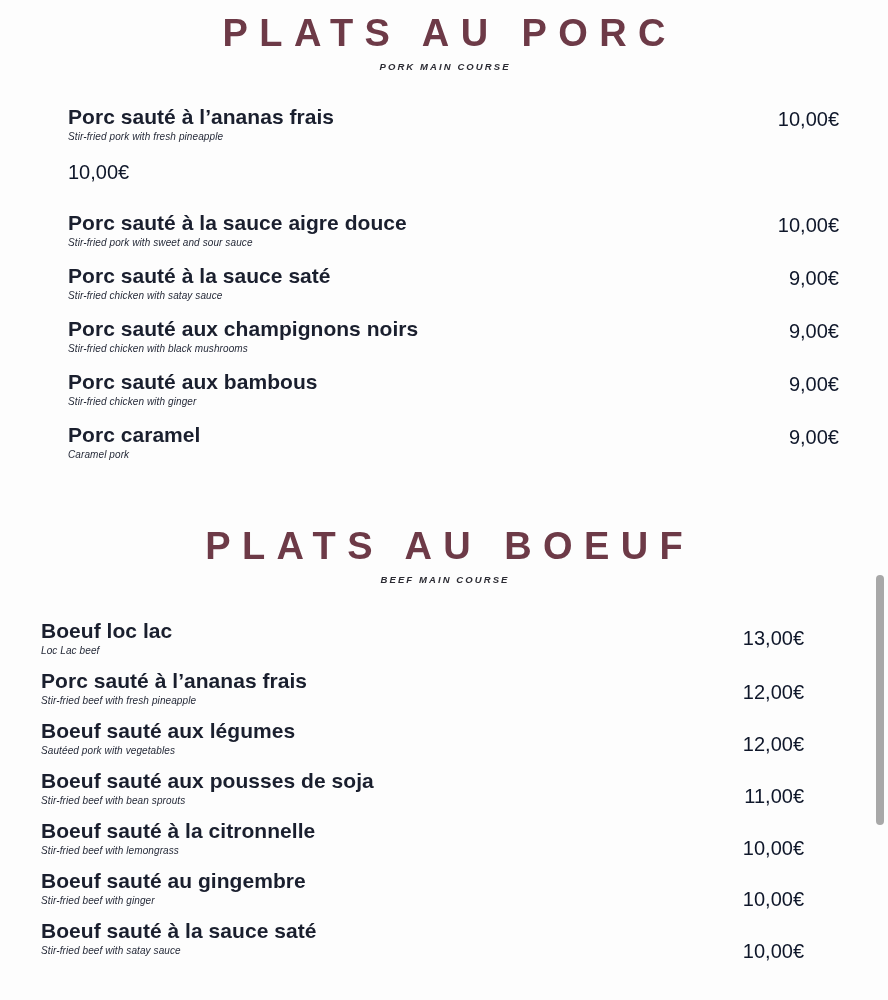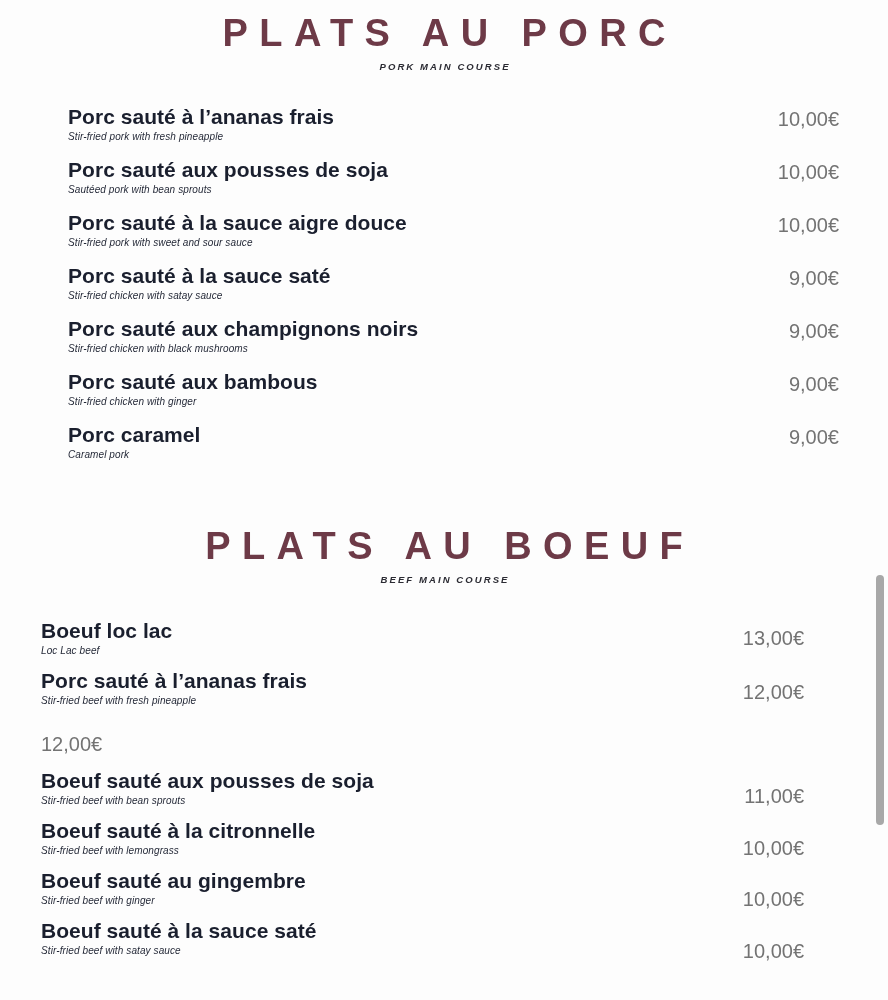--- a/index.html
+++ b/index.html
@@ -78,21 +78,21 @@
     color: #1f2433;
     font-family: "Liberation Sans", sans-serif;
     font-style: italic;
     font-size: 10px;
     line-height: 1.2;
     margin-top: 2px;
     letter-spacing: 0.01em;
     white-space: nowrap;
   }
   .item-price {
-    color: #737373;
+    color: #0f172a;
     font-family: "Liberation Sans", sans-serif;
     font-size: 20px;
     font-weight: normal;
     white-space: nowrap;
     text-align: right;
     flex: 0 0 auto;
   }
 
   
   .pork-section {
@@ -169,24 +169,20 @@
     </div>
     <ul class="menu-list">
       <li class="menu-item">
         <div class="item-text">
           <div class="item-name">Porc sauté à l’ananas frais</div>
           <div class="item-desc">Stir-fried pork with fresh pineapple</div>
         </div>
         <div class="item-price">10,00€</div>
       </li>
       <li class="menu-item">
-        <div class="item-text">
-          <div class="item-name">Porc sauté aux pousses de soja</div>
-          <div class="item-desc">Sautéed pork with bean sprouts</div>
-        </div>
         <div class="item-price">10,00€</div>
       </li>
       <li class="menu-item">
         <div class="item-text">
           <div class="item-name">Porc sauté à la sauce aigre douce</div>
           <div class="item-desc">Stir-fried pork with sweet and sour sauce</div>
         </div>
         <div class="item-price">10,00€</div>
       </li>
       <li class="menu-item">
@@ -234,20 +230,24 @@
         <div class="item-price">13,00€</div>
       </li>
       <li class="menu-item">
         <div class="item-text">
           <div class="item-name">Porc sauté à l’ananas frais</div>
           <div class="item-desc">Stir-fried beef with fresh pineapple</div>
         </div>
         <div class="item-price">12,00€</div>
       </li>
       <li class="menu-item">
+        <div class="item-text">
+          <div class="item-name">Boeuf sauté aux légumes</div>
+          <div class="item-desc">Sautéed pork with vegetables</div>
+        </div>
         <div class="item-price">12,00€</div>
       </li>
       <li class="menu-item">
         <div class="item-text">
           <div class="item-name">Boeuf sauté aux pousses de soja</div>
           <div class="item-desc">Stir-fried beef with bean sprouts</div>
         </div>
         <div class="item-price">11,00€</div>
       </li>
       <li class="menu-item">

